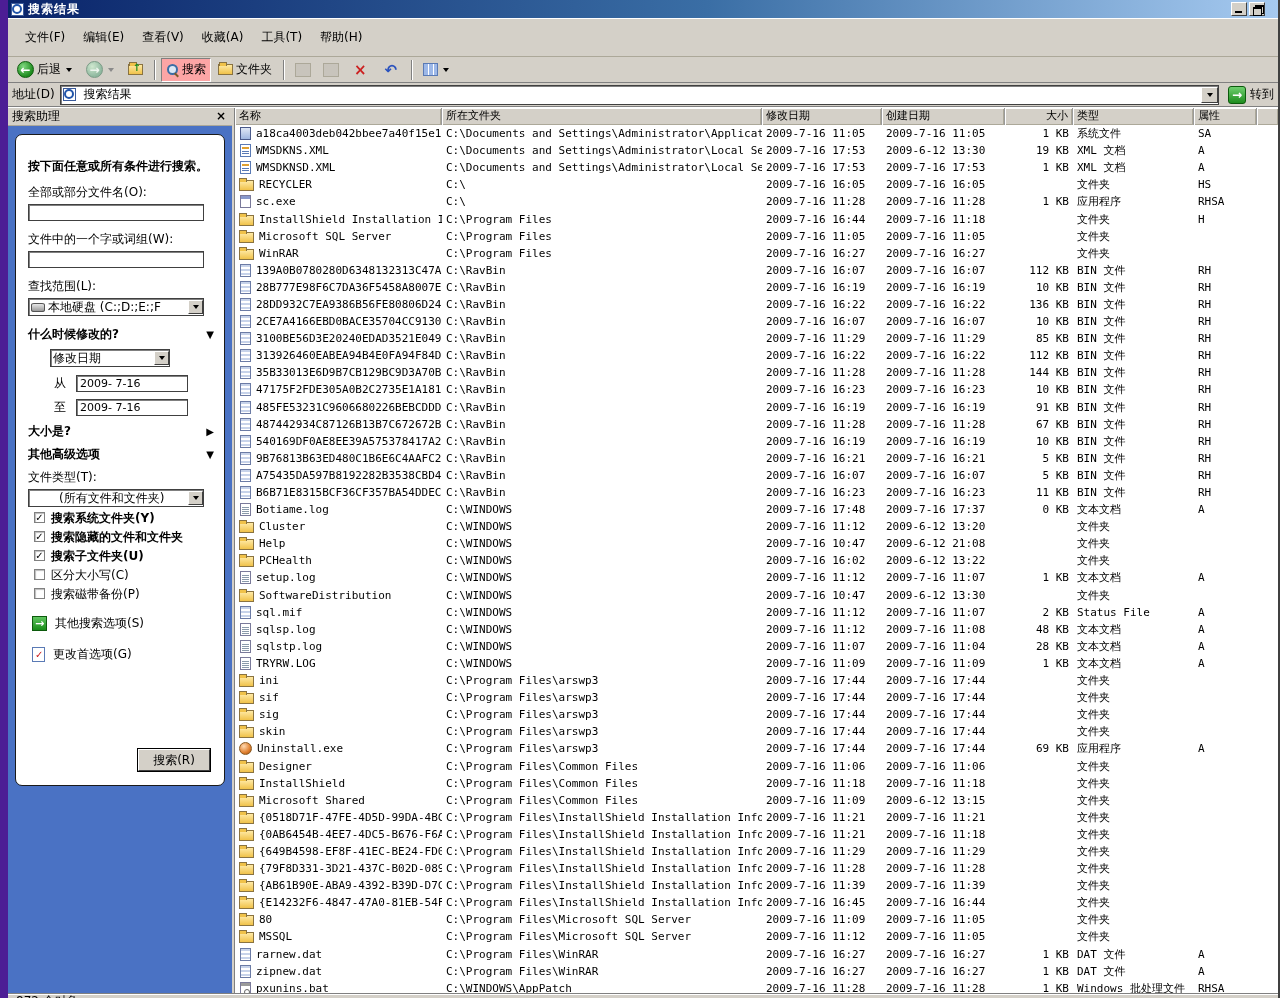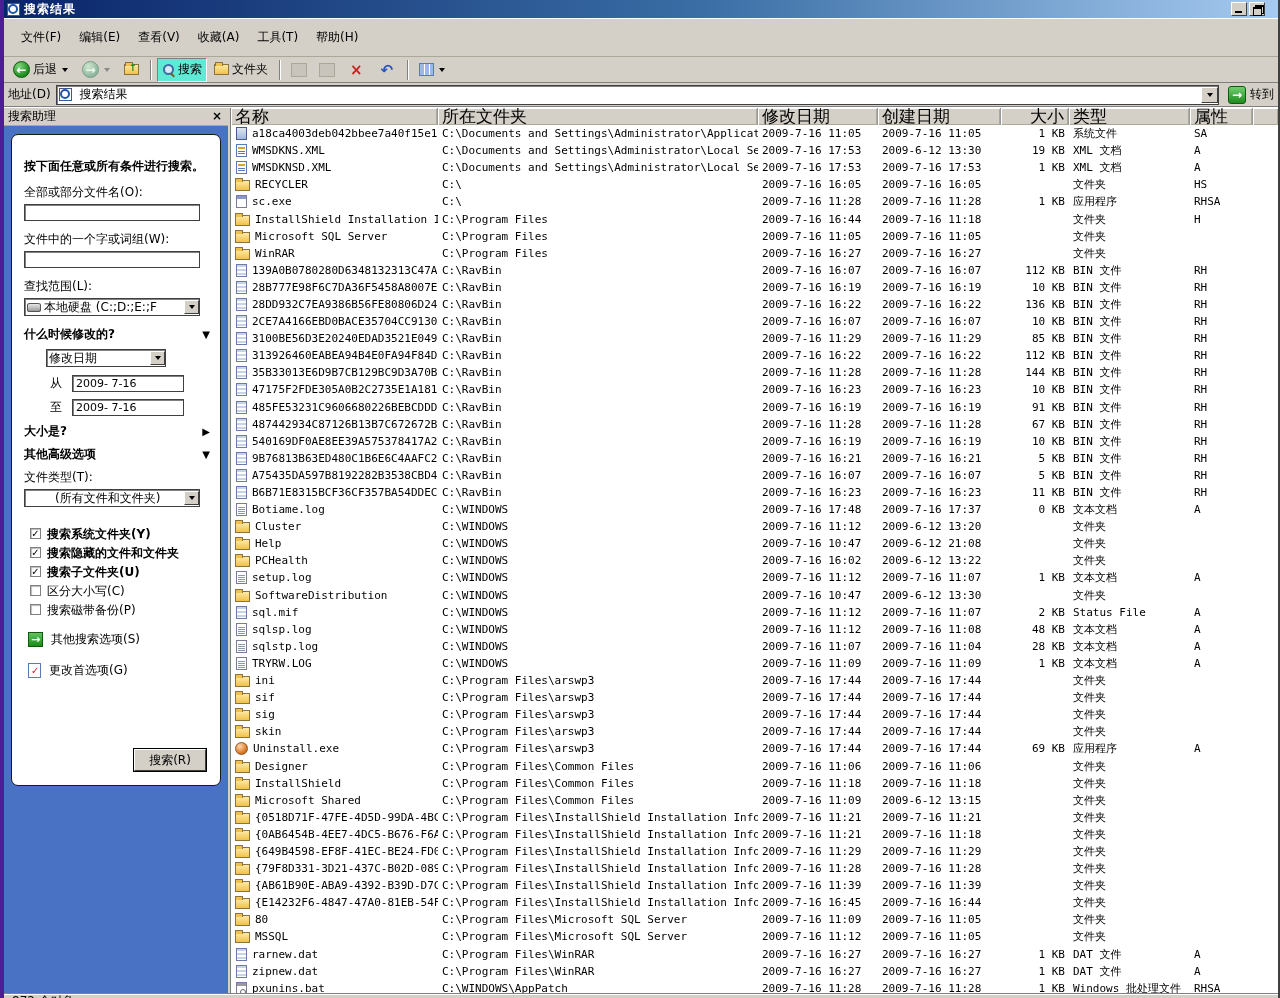--- a/index.html
+++ b/index.html
@@ -1,20 +1,20 @@
 <!DOCTYPE html>
 <html><head>
 <meta charset="utf-8">
 <style>
   * { box-sizing: border-box; margin:0; padding:0; }
   html,body { background:#808080; }
   .screen {
     width:1280px; height:998px; position:relative; overflow:hidden;
     background:#d4d0c8; font-family:"DejaVu Sans",sans-serif; font-size:12px; color:#000;
-    border-left:4px solid #4c1d95; border-right:2px solid #404040;
+    border-left:8px solid #4c1d95; border-right:2px solid #404040;
   }
   
   .titlebar { height:18px; background:linear-gradient(90deg,#0a246a 0%,#3a6ea5 55%,#a6caf0 100%);
     display:flex; align-items:center; padding:0 3px; }
   .title-icon { width:13px; height:13px; background:#fff; border:1px solid #3a5a9a; position:relative; margin-right:4px; flex:none;}
   .title-icon::after { content:""; position:absolute; right:1px; bottom:1px; width:6px; height:6px;
     border:2px solid #2255aa; border-radius:50%; }
   .title-text { color:#fff; font-weight:bold; font-size:12px; letter-spacing:1px; }
   .win-btns { margin-left:auto; display:flex; gap:2px; padding-right:10px;}
   .win-btn { width:16px; height:14px; background:#d4d0c8; border:1px solid; border-color:#fff #404040 #404040 #fff;
@@ -24,21 +24,21 @@
   .win-btn.restore::before { content:""; position:absolute; left:5px; top:2px; width:7px; height:6px; border:1px solid #000; border-top-width:2px; background:#d4d0c8;}
   
   .menubar { height:39px; display:flex; align-items:center; padding-left:8px;
     border-top:1px solid #fff; border-bottom:1px solid #aca899; background:#d4d0c8;}
   .menu-item { padding:2px 9px; }
   
   .toolbar { height:26px; display:flex; align-items:center; padding-left:4px; gap:2px;
     border-bottom:1px solid #808080; background:#d4d0c8;}
   .tb-sep { width:1px; height:20px; background:#808080; box-shadow:1px 0 0 #fff; margin:0 4px; flex:none;}
   .tb-btn { display:flex; align-items:center; gap:3px; padding:2px 4px; height:24px; border:1px solid transparent; }
-  .tb-btn.pressed { background:#5eead4; border-color:#808080 #fff #fff #808080; }
+  .tb-btn.pressed { background:#fca5a5; border-color:#808080 #fff #fff #808080; }
   .tb-circle { width:17px; height:17px; border-radius:50%; color:#fff; font-weight:bold; font-size:12px;
     display:flex; align-items:center; justify-content:center; flex:none; }
   .tb-circle.back { background:radial-gradient(circle at 35% 30%,#7fd87f,#1e8c1e 70%); border:1px solid #0c5a0c;}
   .tb-circle.fwd { background:radial-gradient(circle at 35% 30%,#cfe8cf,#8fb89f 70%); border:1px solid #7a9a85; color:#eef5ee;}
   .drop-arrow { width:0; height:0; border-left:3px solid transparent; border-right:3px solid transparent; border-top:4px solid #000; margin:0 2px;}
   .drop-arrow.dim { border-top-color:#8a8a8a; }
   .mini-folder { width:15px; height:11px; background:linear-gradient(#ffe9a2,#f0c24a); border:1px solid #8a7340; position:relative; flex:none;}
   .mini-folder::before { content:""; position:absolute; top:-3px; left:0px; width:6px; height:3px; background:#f0c24a; border:1px solid #8a7340; border-bottom:none;}
   .up-arrow-overlay { position:absolute; right:1px; top:-2px; color:#1e8c1e; font-weight:bold; font-size:10px; line-height:10px;}
   .magnifier { width:13px; height:13px; position:relative; flex:none;}
@@ -88,21 +88,21 @@
   .chk.on::after { content:"\2713"; font-weight:bold; }
   .chk-label.b { font-weight:bold; }
   .link-row { display:flex; align-items:center; gap:8px; margin:14px 0 0 4px;}
   .lnk-go { width:15px; height:15px; background:linear-gradient(#5fc55f,#188c18); border:1px solid #0c5a0c; color:#fff; font-weight:bold; font-size:11px; display:flex; align-items:center; justify-content:center; flex:none;}
   .lnk-pref { width:13px; height:15px; background:#fff; border:1px solid #5a7ab5; position:relative; flex:none;}
   .lnk-pref::after { content:"\2713"; position:absolute; left:2px; top:1px; color:#cc2020; font-weight:bold; font-size:10px;}
   .search-btn { position:absolute; right:14px; bottom:14px; width:72px; height:22px; background:#d4d0c8;
     border:1px solid; border-color:#fff #404040 #404040 #fff; box-shadow:0 0 0 1px #000; text-align:center; line-height:20px;}
   
   .content { flex:1; background:#fff; display:flex; flex-direction:column; overflow:hidden; border-left:1px solid #808080;}
-  .list-header { display:flex; height:17px; flex:none; background:#d4d0c8; font-family:"DejaVu Sans",sans-serif; font-size:17px;}
+  .list-header { display:flex; height:17px; flex:none; background:#d4d0c8; font-family:"DejaVu Sans",sans-serif; font-size:11px;}
   .hcell { border-right:1px solid #9a9a9a; box-shadow:inset 1px 1px 0 #fff, inset -1px -1px 0 #aca899; padding:0 4px; line-height:16px; white-space:nowrap; overflow:hidden; flex:none;}
   .rows { flex:1; overflow:hidden; font-family:"DejaVu Sans Mono",monospace; font-size:11px;}
   .row { display:flex; height:17.1px; align-items:center; }
   .cell { white-space:nowrap; overflow:hidden; padding:0 4px; flex:none;}
   .c-name { width:207px; } .c-folder { width:320px; } .c-mod { width:120px; } .c-cre { width:123px; }
   .c-size { width:68px; text-align:right; } .c-type { width:121px; } .c-attr { width:63px; }
   .h-fill { flex:1; border-right:none; }
   .name-wrap { display:flex; align-items:center; gap:5px; overflow:hidden;}
   
   .fi { width:14px; height:13px; position:relative; flex:none; }
@@ -255,21 +255,21 @@
           <div class="sec-head">
             <span>大小是?</span>
             <span class="tri">▶</span>
           </div>
           <div class="sec-head">
             <span>其他高级选项</span>
             <span class="tri">▼</span>
           </div>
 
           <div class="fld-label">文件类型(T):</div>
-          <div class="combo" style="margin-bottom:20px;">
+          <div class="combo" style="margin-bottom:4px;">
             <span style="margin-left:28px;">(所有文件和文件夹)</span>
             <span class="cbtn">
                 <span class="drop-arrow"></span>
               </span>
           </div>
 
           <div id="chk-group">
               <div class="chk-row">
                 <span class="chk on"></span>
                 <span class="chk-label b">搜索系统文件夹(Y)</span>

